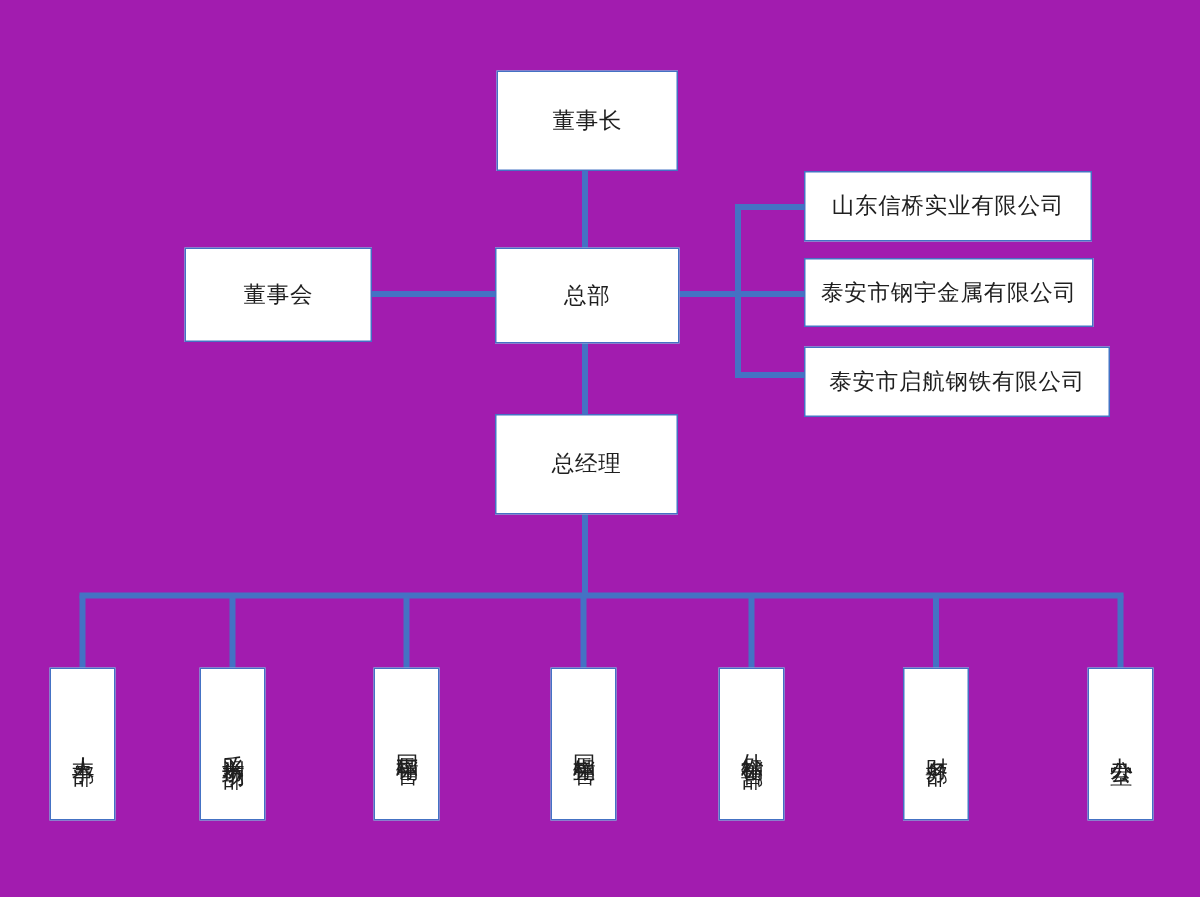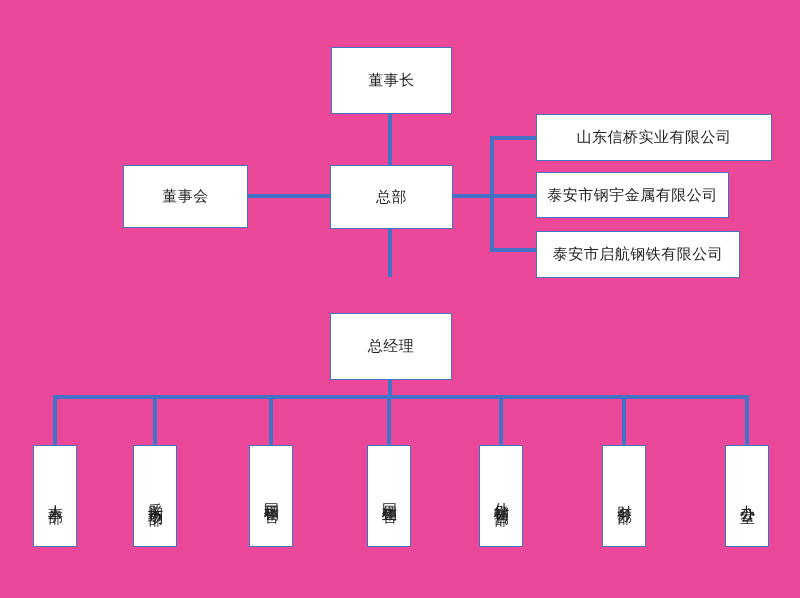--- a/index.html
+++ b/index.html
@@ -1,20 +1,20 @@
 <!DOCTYPE html>
 <html><head>
 <meta charset="utf-8">
 <style>
   html, body { margin: 0; padding: 0; background: #ffffff; }
   .canvas {
     position: relative;
     width: 800px;
     height: 598px;
-    background: #ec4899;
+    background: #a21caf;
     font-family: "DejaVu Sans", sans-serif;
     color: #1f1f1f;
     overflow: hidden;
   }
   
   .conn { position: absolute; background: #4472C4; }
   
   .box {
     position: absolute;
     box-sizing: border-box;
@@ -59,25 +59,25 @@
 
   <div class="box" style="left:331px; top:47px;  width:121px; height:67px;">
     <span>董事长</span>
   </div>
   <div class="box" style="left:330px; top:165px; width:123px; height:64px;">
     <span>总部</span>
   </div>
   <div class="box" style="left:123px; top:165px; width:125px; height:63px;">
     <span>董事会</span>
   </div>
-  <div class="box" style="left:330px; top:276px; width:122px; height:67px;margin-top:37px;">
+  <div class="box" style="left:330px; top:276px; width:122px; height:67px;">
     <span>总经理</span>
   </div>
 
-  <div class="box" style="left:536px; top:114px; width:236px; height:47px;">
+  <div class="box" style="left:536px; top:114px; width:192px; height:47px;">
     <span>山东信桥实业有限公司</span>
   </div>
   <div class="box" style="left:536px; top:172px; width:193px; height:46px;">
     <span>泰安市钢宇金属有限公司</span>
   </div>
   <div class="box" style="left:536px; top:231px; width:204px; height:47px;font-family:Liberation Serif, serif;">
     <span>泰安市启航钢铁有限公司</span>
   </div>
 
   <div class="box v" style="left:33px;  top:445px; width:44px; height:102px;">

